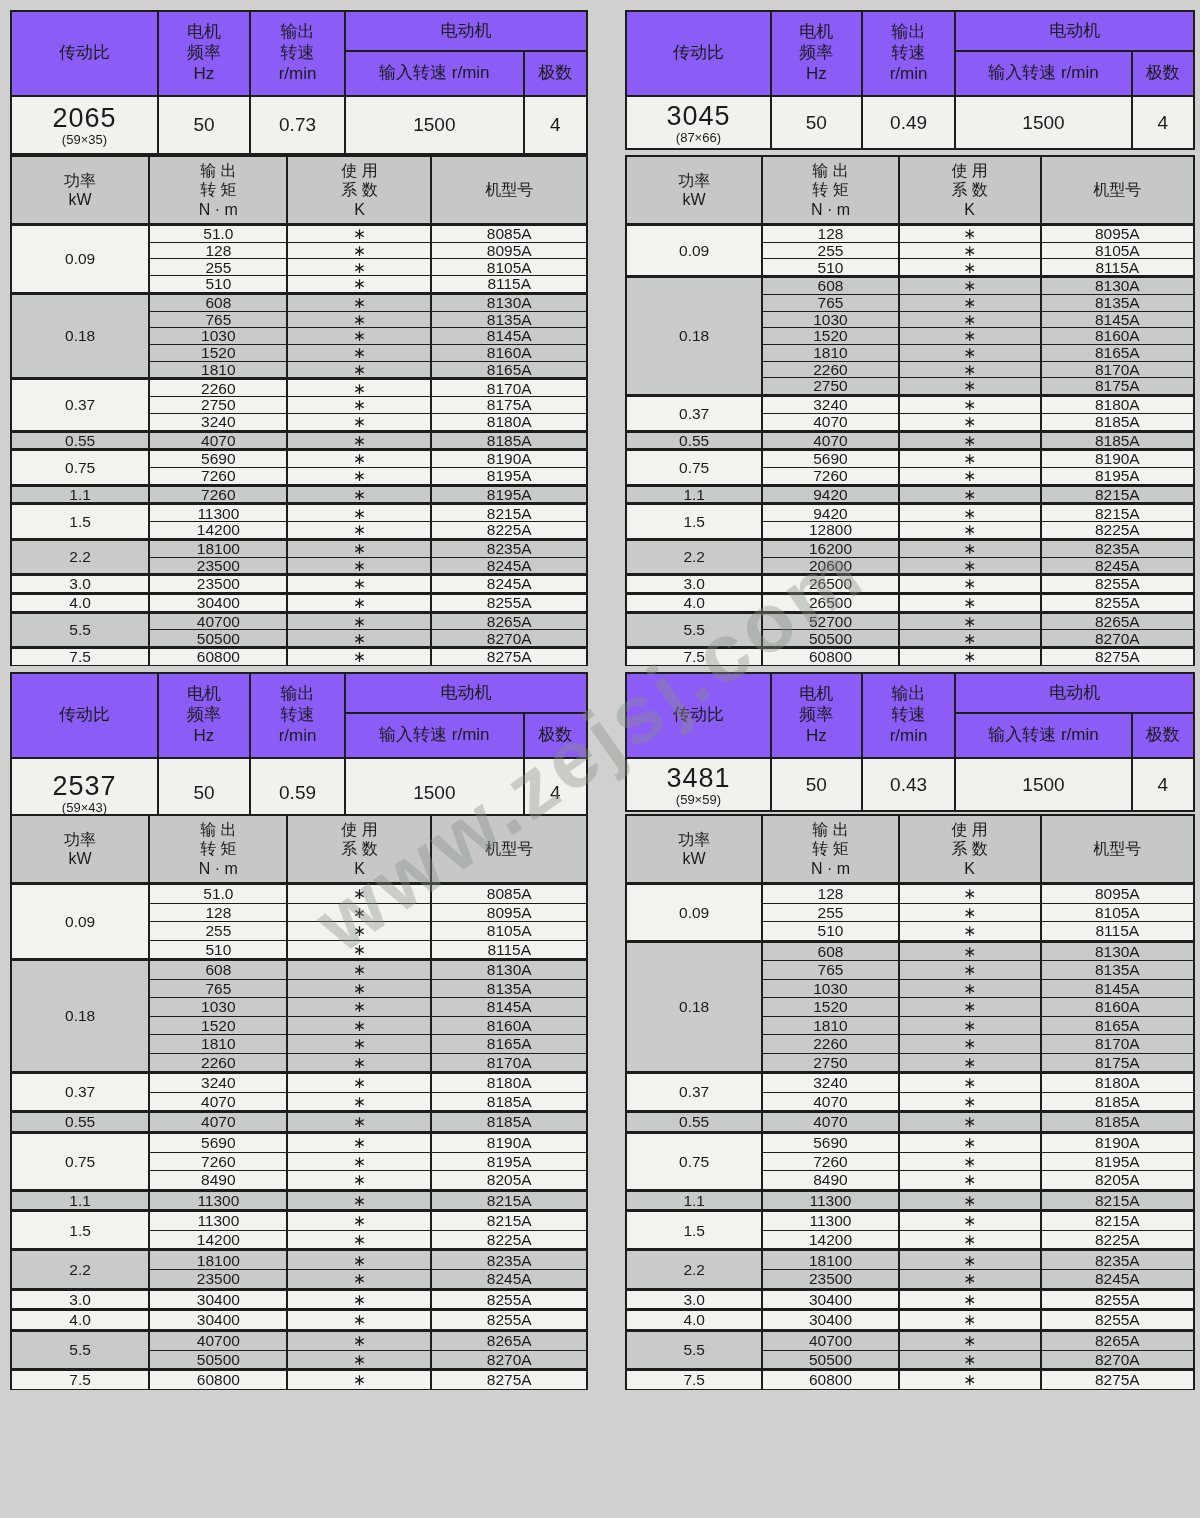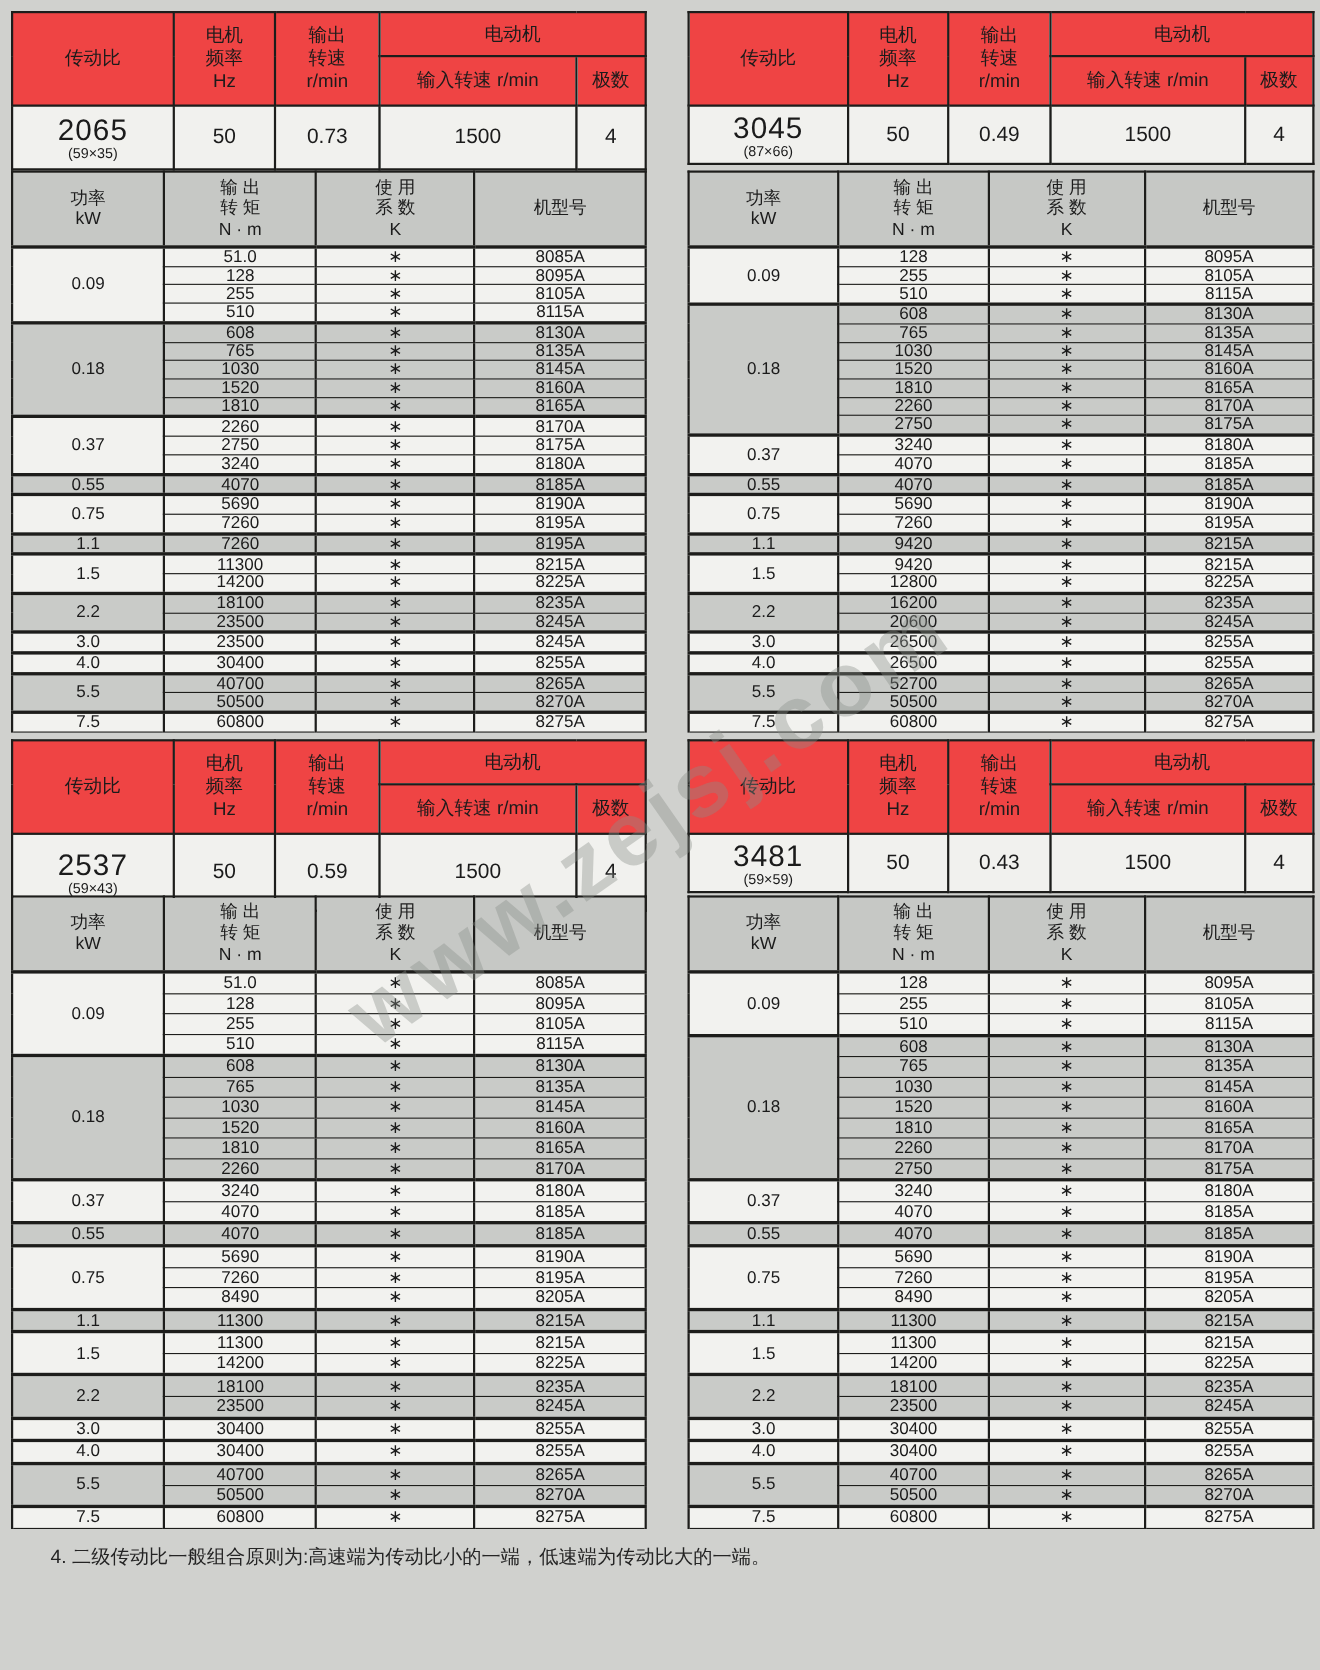--- a/index.html
+++ b/index.html
@@ -7,21 +7,21 @@
     width:1200px;height:1518px;position:relative;overflow:hidden;
     background:#d0d1ce;color:#1b1b1b;
     font-family:"Liberation Sans","DejaVu Sans",sans-serif;
   }
   .abs{position:absolute;}
   table{border-collapse:collapse;table-layout:fixed;width:100%;height:100%;}
   td{border:2px solid #1d1d1b;padding:0;text-align:center;vertical-align:middle;overflow:hidden;}
 
   
   .head-table td{background:#f1f1ee;}
-  .head-table .hd{background:#ef4444;font-size:17px;line-height:1.22;white-space:pre-line;}
+  .head-table .hd{background:#8b5cf6;font-size:17px;line-height:1.22;white-space:pre-line;}
   .head-table .vals td{font-size:19px;}
   .ratio-big{font-size:27px;letter-spacing:1px;}
   .ratio-sub{font-size:13px;margin-top:-2px;}
 
   
   .spec-table thead td{background:#c6c8c5;font-size:16px;line-height:1.2;white-space:pre-line;height:66px;}
   .spec-table tbody td{background:#f2f2ef;font-size:15.5px;line-height:1;}
   .spec-table tbody tr.shaded td{background:#c9cbc8;}
   .spec-table tbody td{border-top-width:1.5px;border-bottom-width:1.5px;}
   .spec-table tbody tr.group-start td{border-top-width:3px;}
@@ -859,14 +859,13 @@
             </tr>
           </tbody>
       </table>
     </div>
   </div>
 </div>
 
 <div class="abs watermark">www.zejsj.com</div>
 
 <div class="abs notes">
-  <div class="indent">4. 二级传动比一般组合原则为:高速端为传动比小的一端，低速端为传动比大的一端。</div>
 </div>
 
 </body></html>

